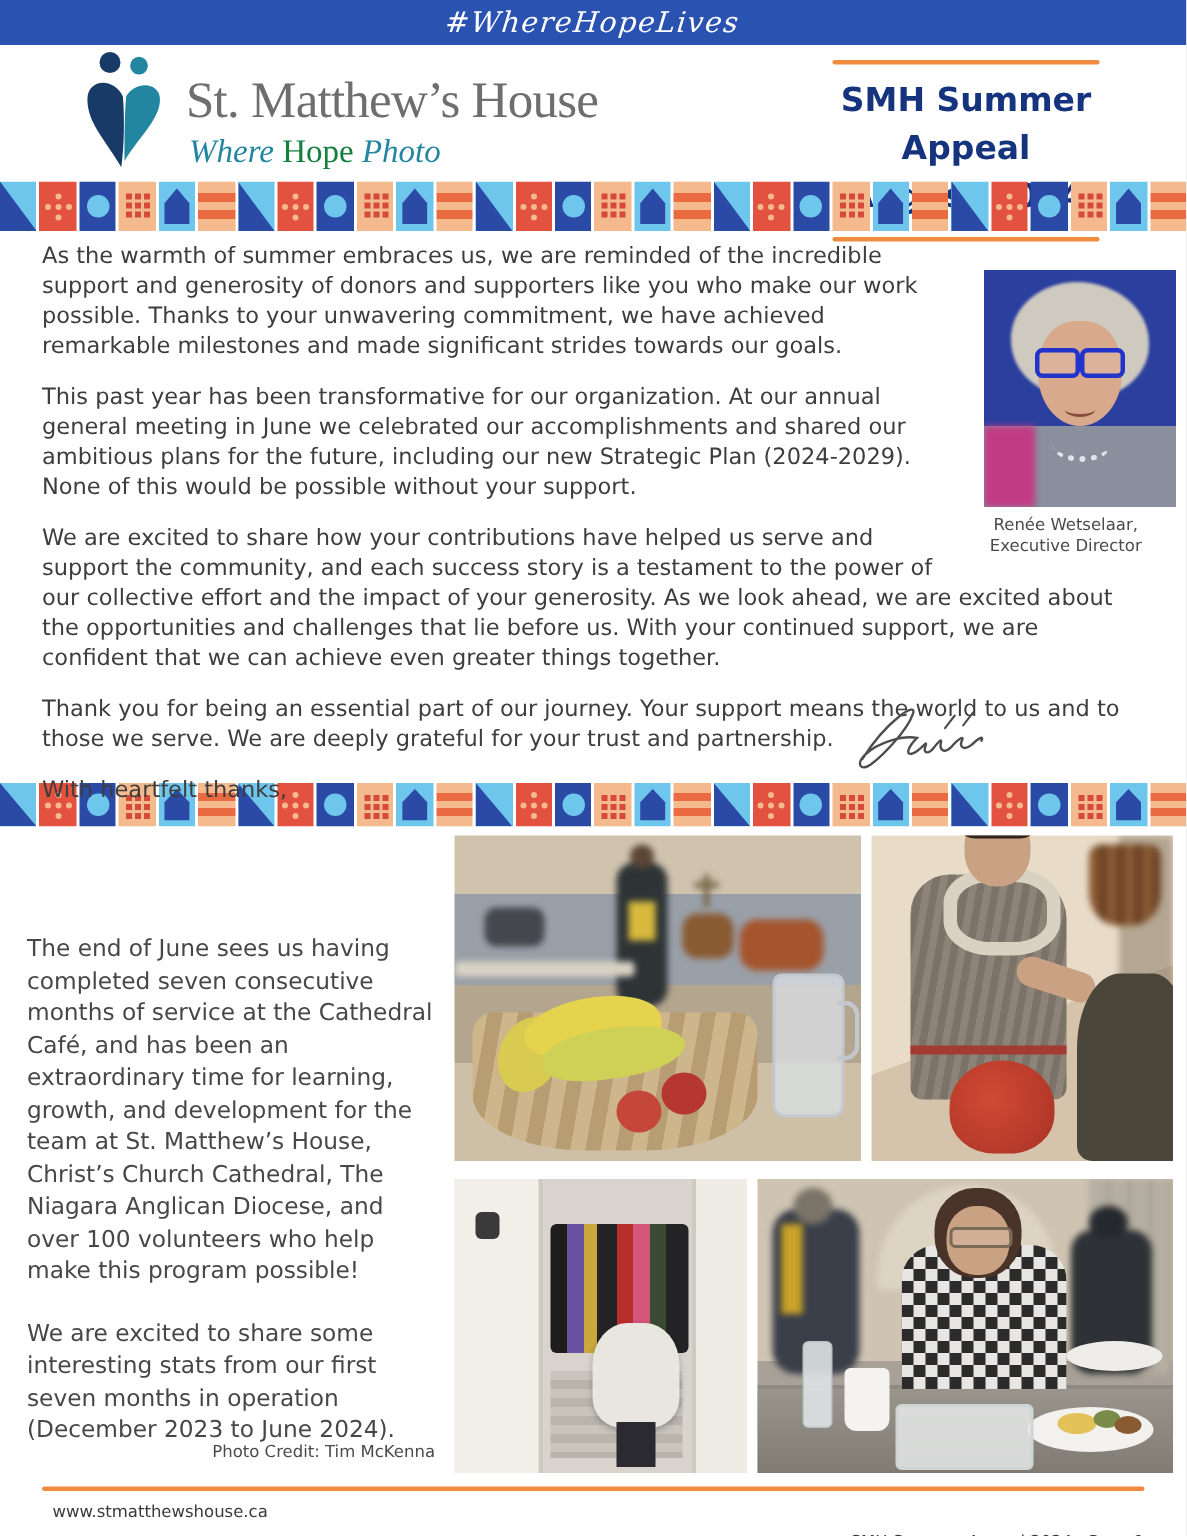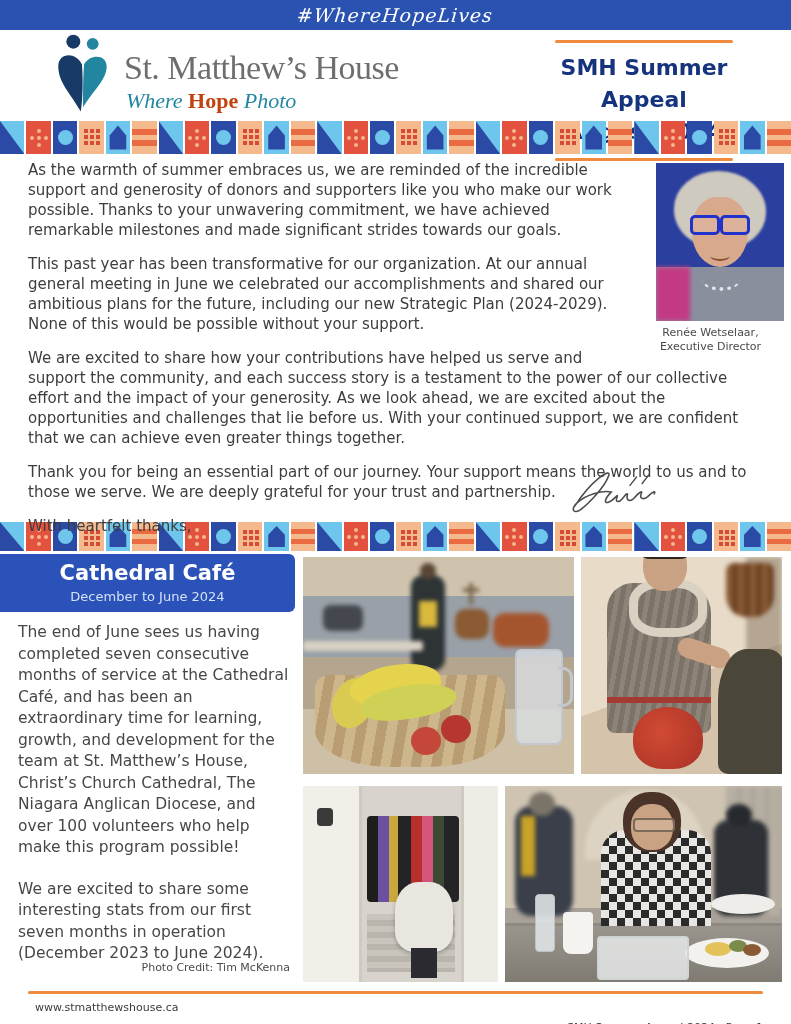--- a/index.html
+++ b/index.html
@@ -14,21 +14,21 @@
 
   
   .header{position:absolute;left:0;top:30px;width:791px;height:90px;background:#ffffff;}
   .logo{position:absolute;left:48px;top:2px;display:flex;align-items:flex-start;}
   .logo-mark{width:70px;height:86px;}
   .logo-text{margin-left:6px;margin-top:18px;}
   .org-name{font-family:"Liberation Serif","DejaVu Serif",serif;font-size:34px;
             color:#6e6e6e;letter-spacing:-0.5px;line-height:1.05;}
   .tagline{font-family:"Liberation Serif","DejaVu Serif",serif;font-size:22px;margin-top:2px;margin-left:2px;}
   .tagline .t-teal{color:#2286a0;font-style:italic;}
-  .tagline .t-navy{color:#c2410c;font-style:normal;font-weight:bold;}
+  .tagline .t-navy{color:#15803d;font-style:normal;}
 
   .appeal{position:absolute;right:58px;top:10px;width:178px;text-align:center;}
   .appeal-rule{height:3px;background:#f08a3c;border-radius:2px;}
   .appeal-title{color:#16337e;font-weight:bold;font-size:22px;line-height:1.45;padding:9px 0 10px 0;}
 
   
   .strip{position:absolute;left:0;width:791px;display:grid;
          grid-template-columns:repeat(30,1fr);gap:2px;overflow:hidden;}
   .strip1{top:121px;height:33px;}
   .strip2{top:522px;height:29px;}
@@ -49,21 +49,21 @@
                    0 12px 0 #d64a38,6px 12px 0 #d64a38,12px 12px 0 #d64a38;}
   .tile-house{background:#6ec6ec;}
   .tile-house::after{content:"";position:absolute;inset:0;background:#2b4aa5;
         clip-path:polygon(50% 14%,84% 44%,84% 86%,16% 86%,16% 44%);}
   .tile-stripes{background:linear-gradient(180deg,#f4b98d 0 24%,#ea6a42 24% 42%,
         #f4b98d 42% 58%,#ea6a42 58% 76%,#f4b98d 76% 100%);}
 
   
   .letter{position:absolute;left:28px;top:160px;width:737px;font-size:15px;line-height:20px;color:#3d3d3d;}
   .letter p{margin:0 0 14px 0;}
-  .ed-figure{float:right;width:109px;margin:3px 0 6px 16px;}
+  .ed-figure{float:right;width:109px;margin:20px 0 6px 16px;}
   .ed-photo{position:relative;width:128px;height:158px;background:#2b3f9e;overflow:hidden;}
   .ed-hair{position:absolute;left:18px;top:8px;width:92px;height:78px;border-radius:48% 52% 46% 50%;
            background:#cfcabf;filter:blur(1px);}
   .ed-face{position:absolute;left:36px;top:34px;width:56px;height:70px;border-radius:46% 46% 52% 52%;
            background:#d8a98c;}
   .ed-glasses{position:absolute;left:34px;top:52px;width:60px;height:16px;}
   .ed-glasses div{position:absolute;width:24px;height:14px;border:3px solid #2233cc;border-radius:5px;background:rgba(255,255,255,.12);}
   .ed-glasses .gl{left:0;} .ed-glasses .gr{right:0;}
   .ed-smile{position:absolute;left:54px;top:88px;width:20px;height:8px;border-bottom:2px solid #8a4c3a;border-radius:50%;}
   .ed-top{position:absolute;left:0px;top:104px;width:128px;height:54px;background:#8a8f9e;}
@@ -297,24 +297,20 @@
     <p>We are excited to share how your contributions have helped us serve and support the community, and each success story is a testament to the power of our collective effort and the impact of your generosity. As we look ahead, we are excited about the opportunities and challenges that lie before us. With your continued support, we are confident that we can achieve even greater things together.</p>
     <p>Thank you for being an essential part of our journey. Your support means the world to us and to those we serve. We are deeply grateful for your trust and partnership.</p>
     <p class="closing">With heartfelt thanks,</p>
   </div>
 
   <svg class="signature" viewBox="0 0 120 60" aria-label="Renée">
     <path d="M16 46 C34 18 56 4 52 14 C48 26 30 44 22 50 C15 55 11 50 18 43 C27 34 45 29 55 31 C49 37 46 44 52 42 C58 40 63 31 61 37 C59 42 63 43 67 38 C71 33 73 31 72 35 C71 40 75 42 79 38 C85 31 89 29 87 33 C85 38 89 40 94 36 C99 31 103 29 101 33" fill="none" stroke="#4d4d4d" stroke-width="1.7" stroke-linecap="round"></path>
     <path d="M75 24 L82 15 M88 22 L95 13" fill="none" stroke="#4d4d4d" stroke-width="1.5" stroke-linecap="round"></path>
   </svg>
 
-  <div class="cafe-box">
-    <div class="cafe-title">Cathedral Café</div>
-    <div class="cafe-subtitle">December to June 2024</div>
-  </div>
   <div class="cafe-text">
     <p>The end of June sees us having completed seven consecutive months of service at the Cathedral Café, and has been an extraordinary time for learning, growth, and development for the team at St. Matthew’s House, Christ’s Church Cathedral, The Niagara Anglican Diocese, and over 100 volunteers who help make this program possible!</p>
     <p>We are excited to share some interesting stats from our first seven months in operation (December 2023 to June 2024).</p>
   </div>
   <div class="photo-credit">Photo Credit: Tim McKenna</div>
 
   <div class="ph photoA" aria-label="Cathedral Café dining hall with basket of bananas and apples">
     <div class="pA-fig4 blurred"></div>
       <div class="pA-cross blurred"></div>
     <div class="pA-fig1 blurred"></div>

